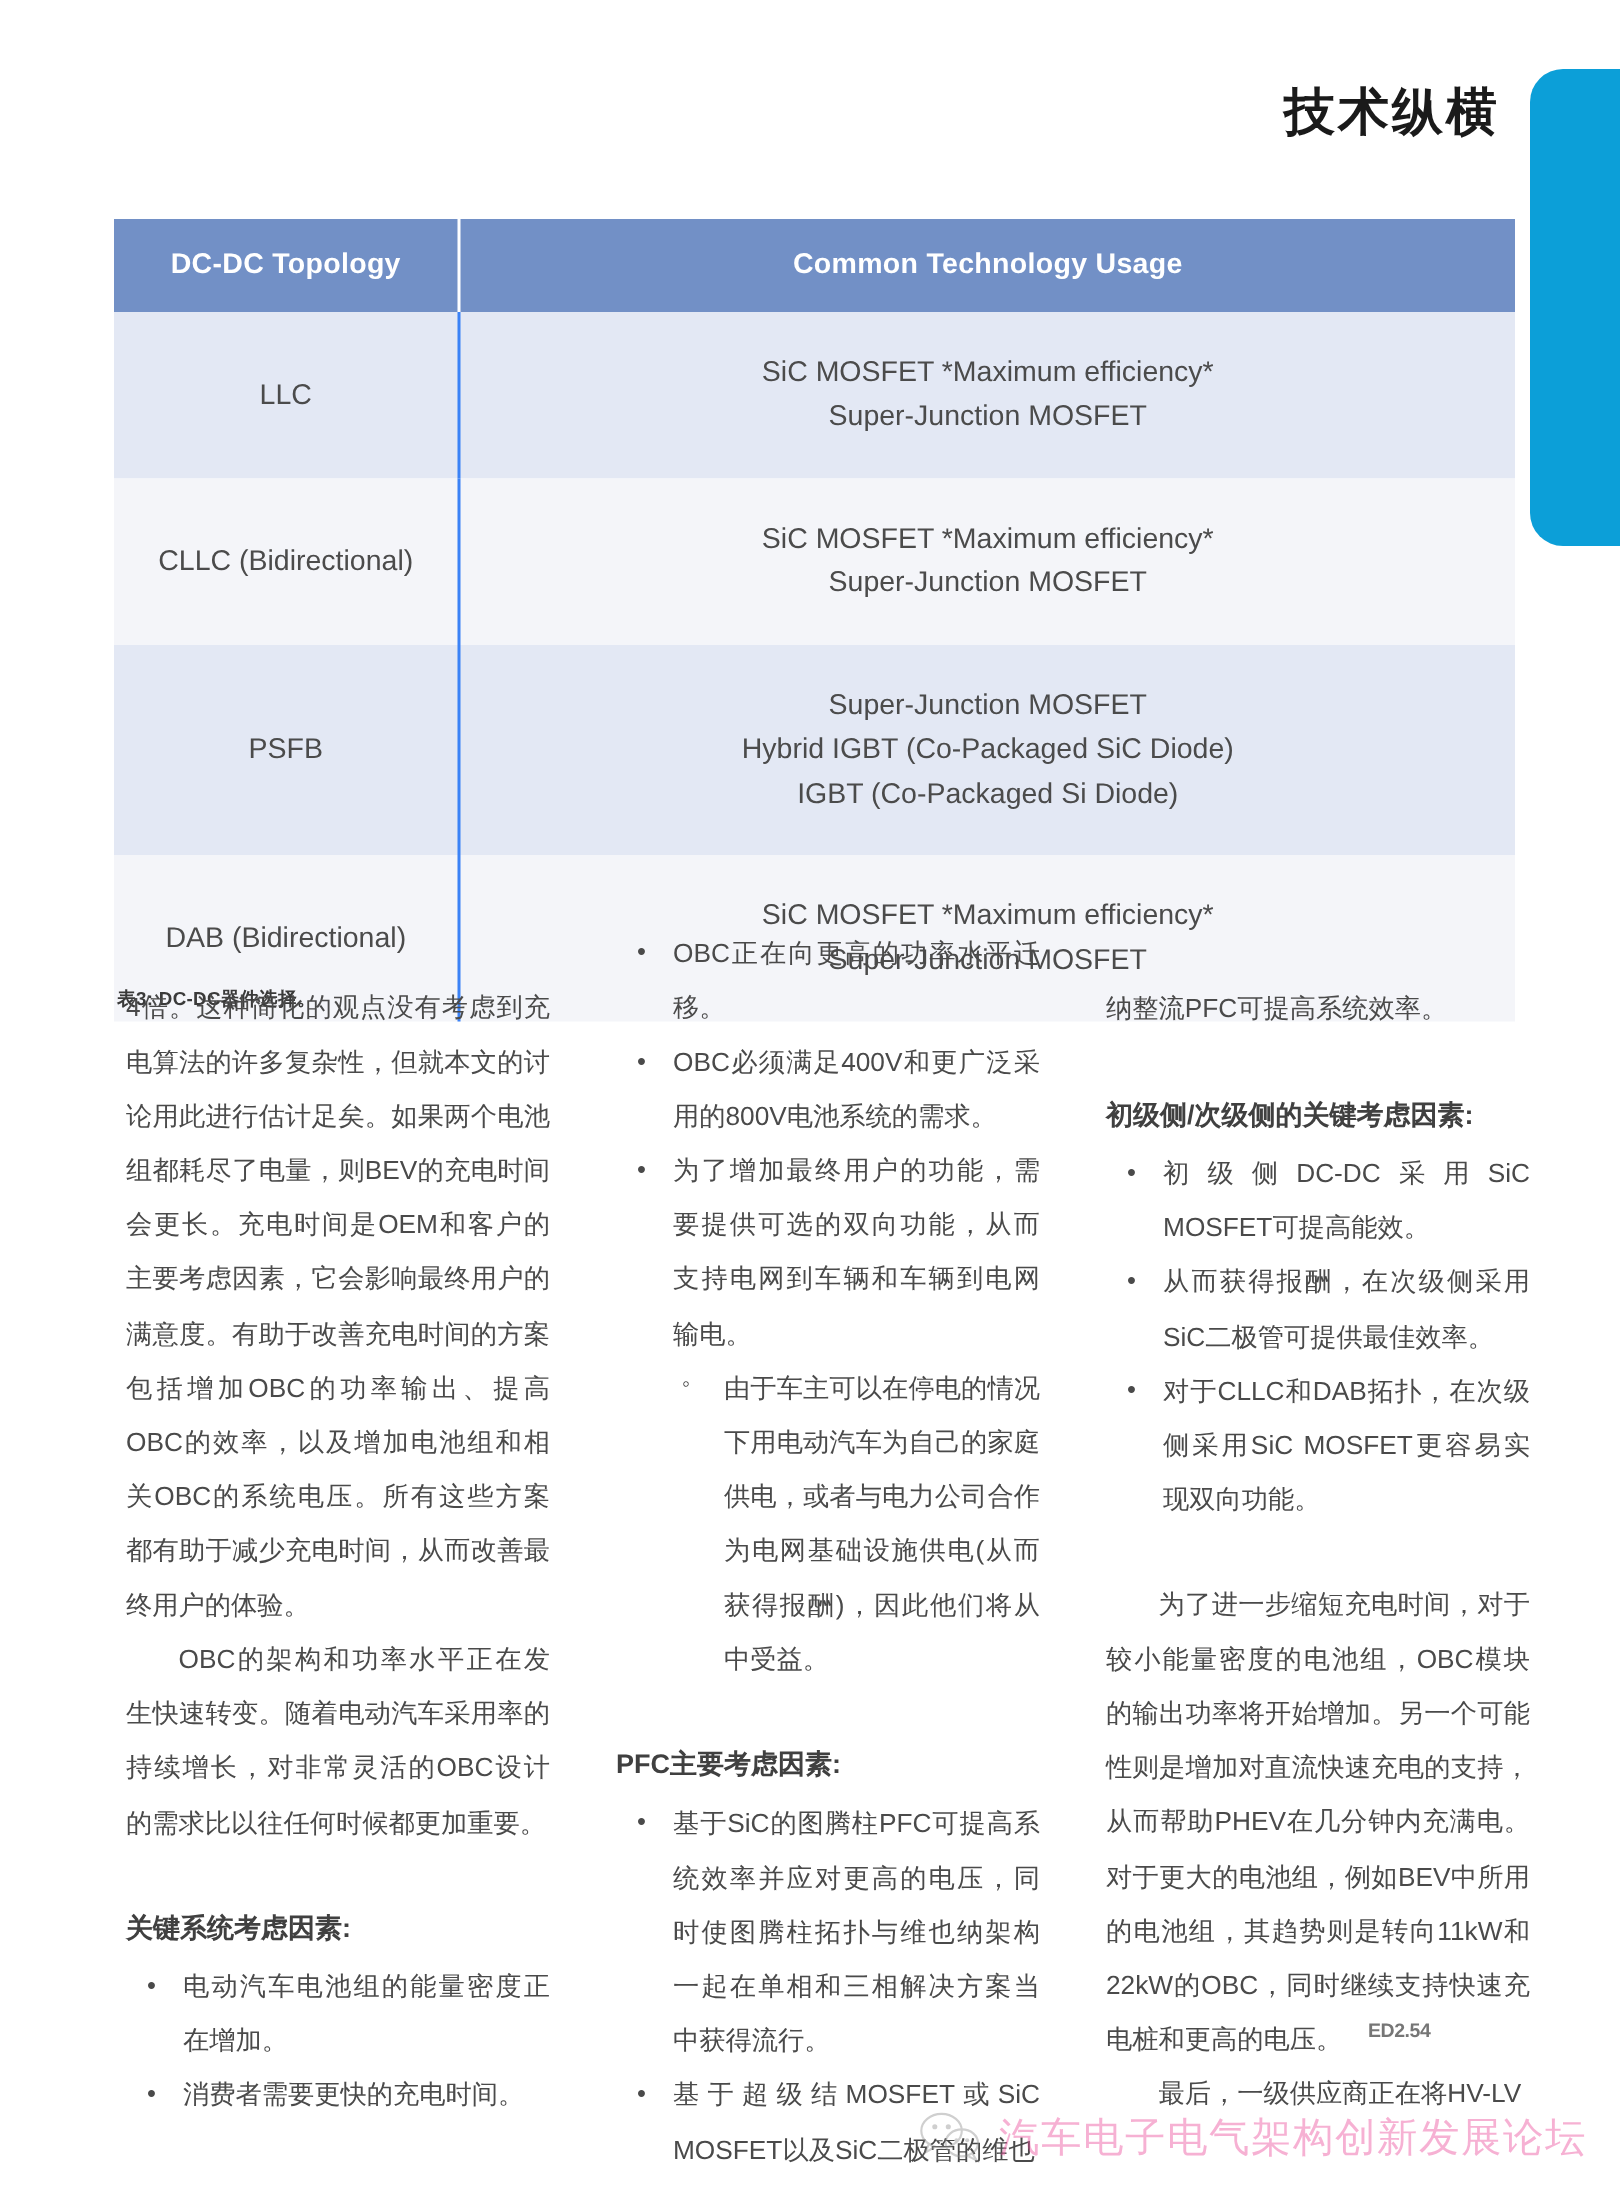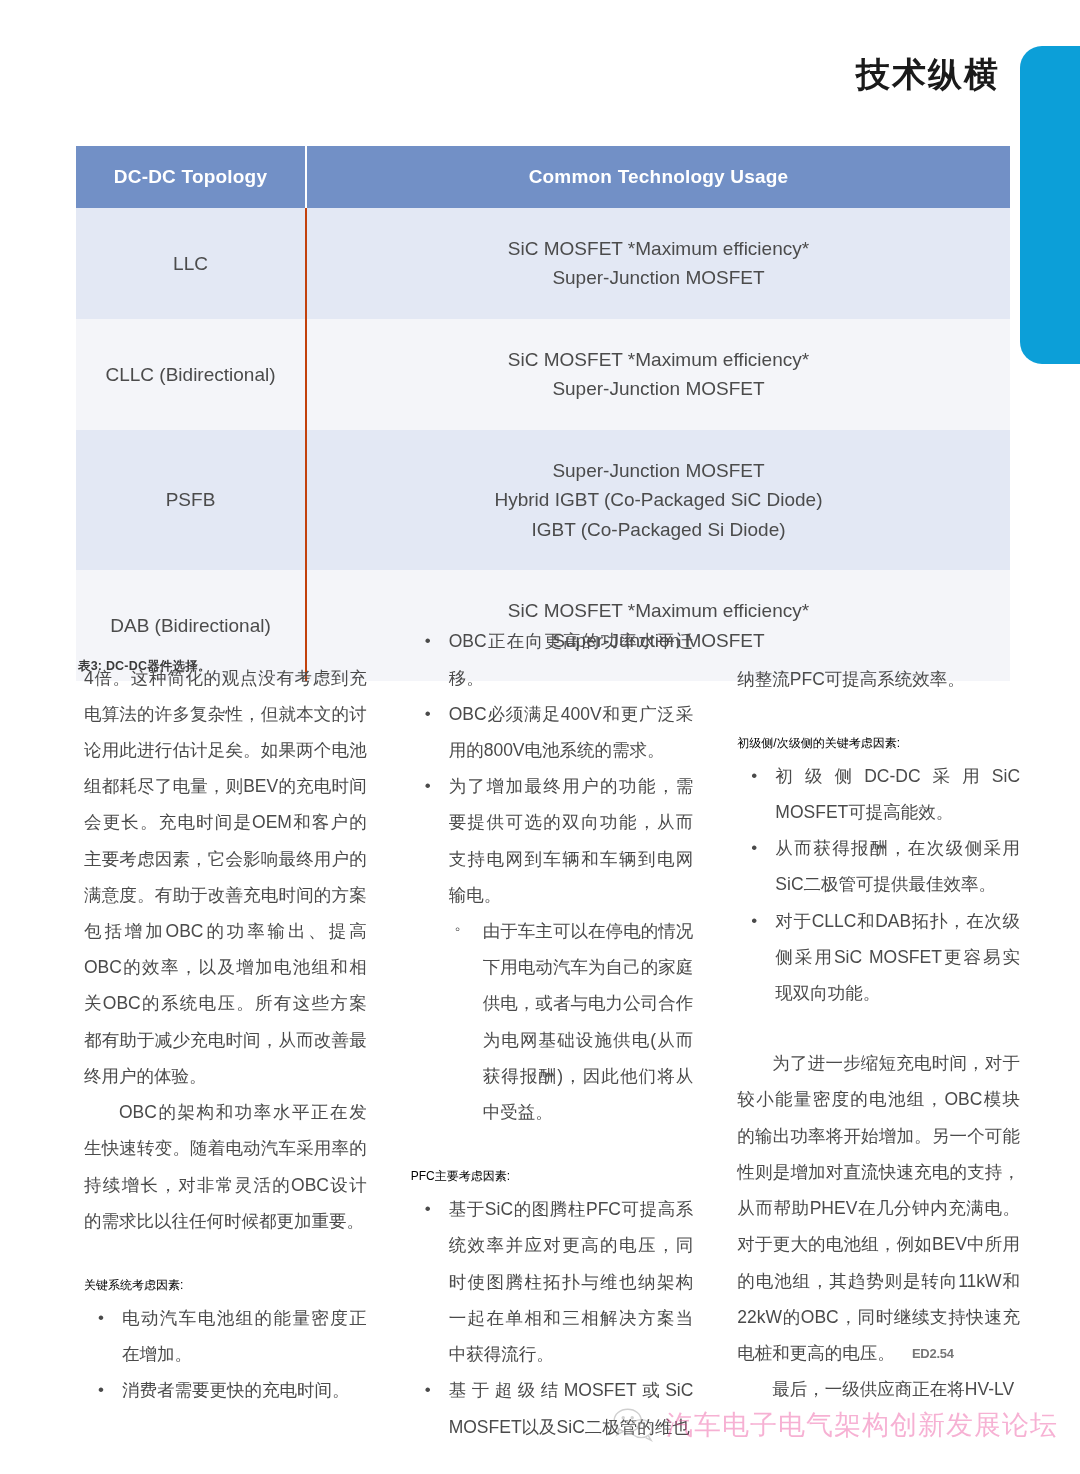--- a/index.html
+++ b/index.html
@@ -60,21 +60,21 @@
     text-align: center;
     border-right: 2px solid #ffffff;
     letter-spacing: .2px;
   }
   .topology-table th:last-child { border-right: none; margin-left: 16px; }
   .topology-table td {
     font-size: 19px;
     text-align: center;
     color: #4b4b4b;
     padding: 26px 10px;
-    border-right: 2px solid #c2410c;
+    border-right: 2px solid #3b82f6;
     line-height: 1.55;
     vertical-align: middle;
   }
   .topology-table td:last-child { border-right: none; }
   .topology-table tr.row-a td { background: #E3E8F4; }
   .topology-table tr.row-b td { background: #F4F5F9; }
   .col-topology { width: 230px; }
 
   .table-caption {
     position: absolute;
@@ -102,23 +102,23 @@
     width: 294px;
     font-size: 17.5px;
     line-height: 2.07;
     color: #4a4a4a;
   }
   .col p { text-align: justify; }
   .col p.indent { text-indent: 2em; }
   .col p.spacer { height: 34px; }
 
   .sec-heading {
-    font-weight: normal;
-    color: #000000;
-    font-size: 12px;
+    font-weight: bold;
+    color: #404040;
+    font-size: 18px;
     margin-bottom: 2px;
   }
 
   .blist { list-style: none; }
   .blist li {
     position: relative;
     padding-left: 38px;
     text-align: justify;
   }
   .blist li::before {

